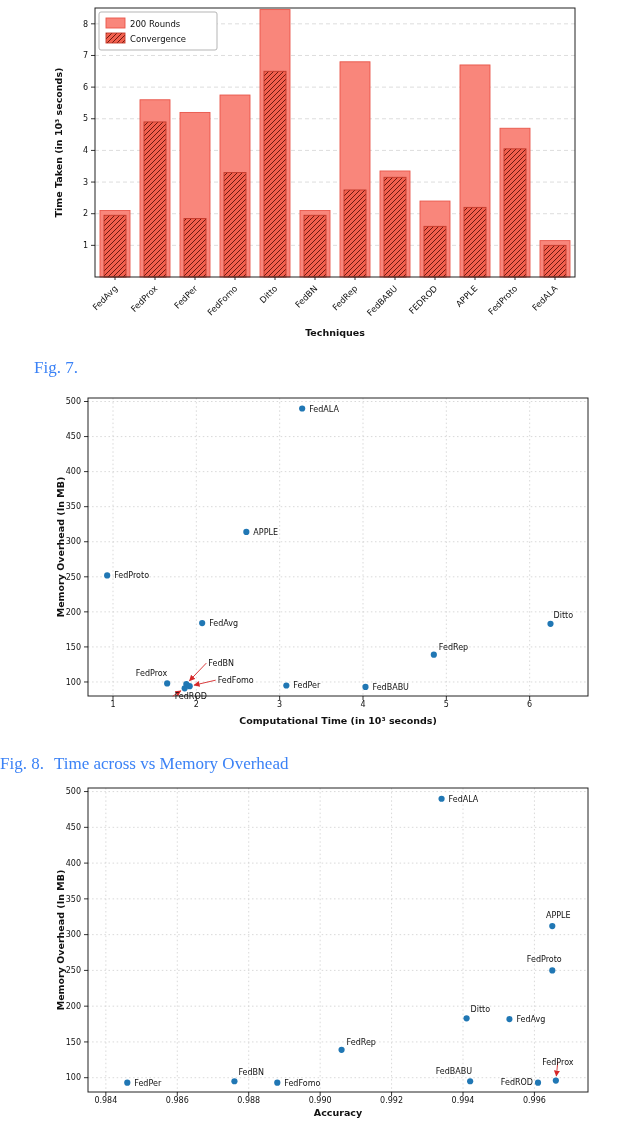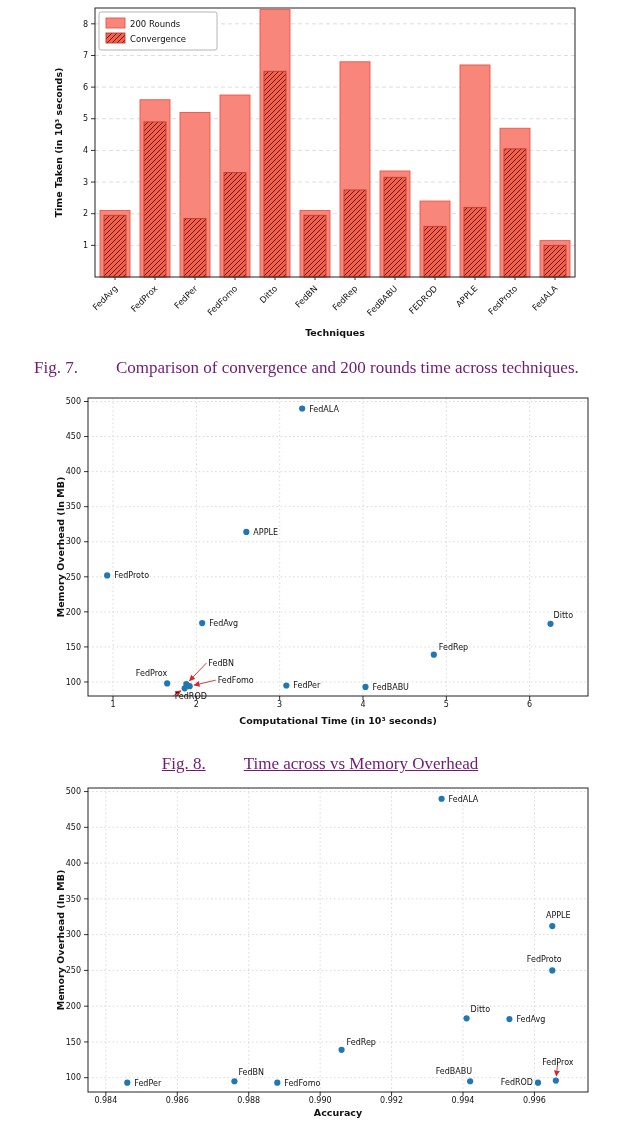--- a/index.html
+++ b/index.html
@@ -5,24 +5,24 @@
   html,body{margin:0;padding:0;background:#ffffff;}
   .page{width:640px;height:1121px;background:#ffffff;overflow:hidden;font-family:"DejaVu Sans",sans-serif;}
   figure{margin:0;padding:0;}
   svg{display:block;}
   svg text{font-family:"DejaVu Sans",sans-serif;fill:#111111;}
   .tick{font-size:8px;}
   .cat{font-size:8.5px;}
   .ptlabel{font-size:8px;}
   .axlabel{font-size:9.5px;font-weight:bold;}
   .legend-label{font-size:8.5px;}
-  .caption{font-family:"Liberation Serif",serif;font-size:17px;color:#701a75;display:flex;align-items:center;gap:28px;}
+  .caption{font-family:"Liberation Serif",serif;font-size:17px;color:#3b82f6;display:flex;align-items:center;}
   .caption .cap-label{margin-right:10px;white-space:nowrap;}
   .cap-left{height:45px;padding:0 34px;}
-  .cap-center{height:44px;justify-content:center;text-decoration:underline;}
+  .cap-center{height:44px;}
 </style>
 </head>
 <body>
 
 <div class="page">
 
   <figure>
     <svg id="svg-bar" width="640" height="345" viewBox="0 0 640 345">
         <defs>
           <pattern id="hatch" patternUnits="userSpaceOnUse" width="5" height="5">
@@ -120,21 +120,20 @@
         <rect x="106" y="18" width="19" height="10" fill="#f9867b" stroke="#e8564a" stroke-width="0.9"></rect>
         <text x="130" y="26.5" class="legend-label">200 Rounds</text>
         <rect x="106" y="33" width="19" height="10" fill="#f2604e"></rect>
         <rect x="106" y="33" width="19" height="10" fill="url(#hatch)" stroke="#c43a2c" stroke-width="0.9"></rect>
         <text x="130" y="41.5" class="legend-label">Convergence</text>
       </svg>
   </figure>
 
   <div class="caption cap-left">
     <span class="cap-label">Fig. 7.</span>
-    <span>Comparison of convergence and 200 rounds time across techniques.</span>
   </div>
 
   <figure>
     <svg id="svg-s1" width="640" height="352" viewBox="0 0 640 352">
         <defs>
           <marker id="svg-s1-ah" markerWidth="7" markerHeight="7" refX="5.5" refY="3" orient="auto" markerUnits="userSpaceOnUse">
             <path d="M0,0 L6,3 L0,6 Z" fill="#d62728"></path>
           </marker>
         </defs>
         <line x1="113" x2="113" y1="8" y2="306" stroke="#cfcfcf" stroke-width="0.8" stroke-dasharray="1.5 2.6"></line>

